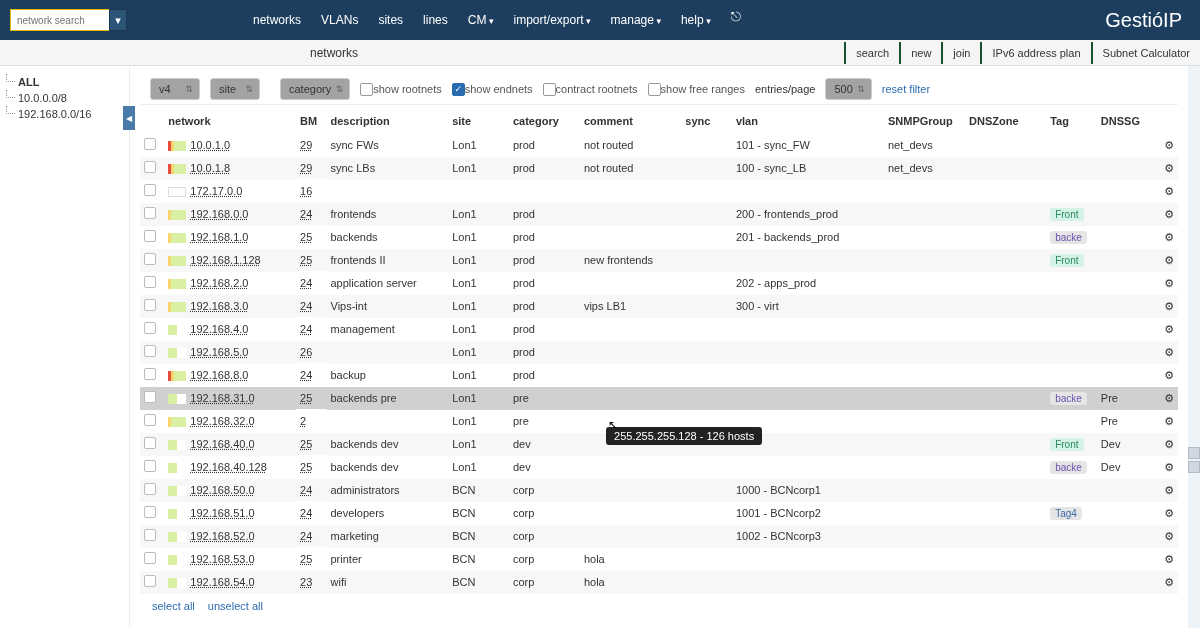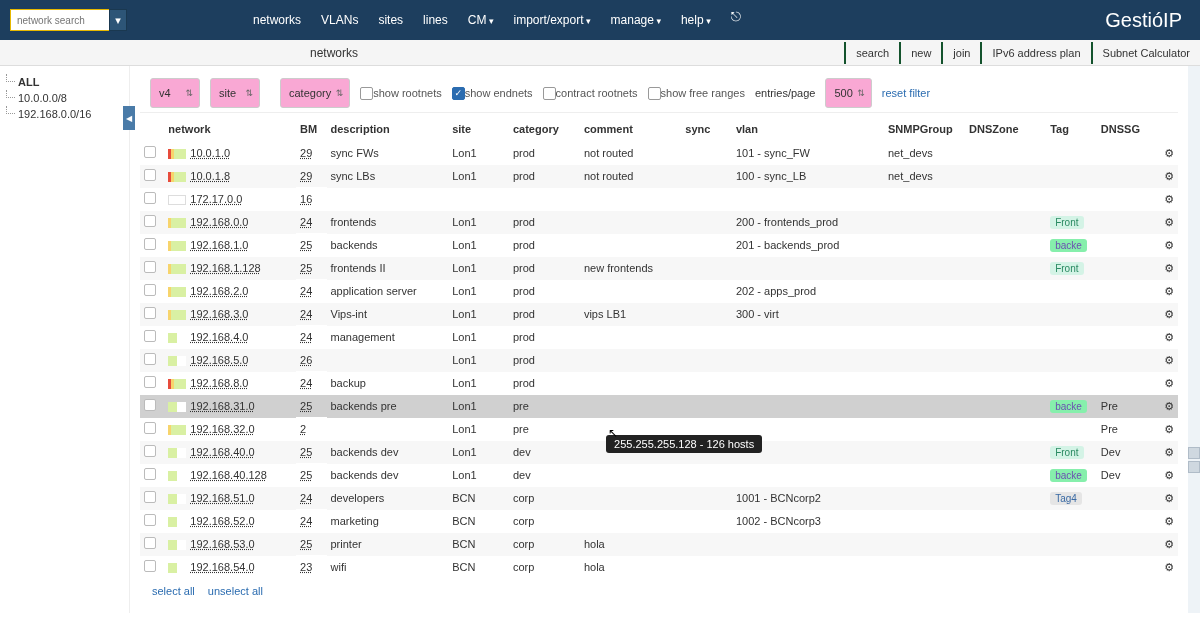--- a/index.html
+++ b/index.html
@@ -24,21 +24,21 @@
 .tree { width: 130px; padding: 8px 6px; font-size: 11px; border-right: 1px solid #eee; position: relative; }
 .tree .node { padding: 2px 0 2px 12px; position: relative; cursor: pointer; }
 .tree .node::before { content: ""; position: absolute; left: 0; top: 0; bottom: 50%; border-left: 1px dotted #999; border-bottom: 1px dotted #999; width: 8px; }
 .tree .root { font-weight: bold; }
 .tree-toggle { position: absolute; right: -6px; top: 40px; width: 12px; height: 24px; background: #4a7ba8; color:#fff; display:flex; align-items:center; justify-content:center; cursor:pointer; font-size:8px;}
 .side-scroll { width: 12px; background:#eef3f7; display:flex; flex-direction:column; padding-top:380px; align-items:center;}
 .side-scroll div { width:12px; height:12px; background:#cfd8e0; margin:1px 0; border:1px solid #b0bcc8; cursor:pointer;}
 
 .main { flex: 1; padding: 8px 10px 10px 10px; position: relative; }
 .filters { display: flex; align-items: center; gap: 10px; padding: 4px 10px; border-bottom: 1px solid #eee; margin-bottom: 4px; }
-.sel { height: 30px; border: 1px solid #ccc; border-radius: 3px; padding: 0 18px 0 8px; font-size: 11px; background: #f9a8d4; position: relative; display:flex; align-items:center; min-width:50px; cursor:pointer;}
+.sel { height: 22px; border: 1px solid #ccc; border-radius: 3px; padding: 0 18px 0 8px; font-size: 11px; background: #a3a3a3; position: relative; display:flex; align-items:center; min-width:50px; cursor:pointer;}
 .sel::after { content:"▾"; position:absolute; right:6px; color:#666; font-size:9px;}
 .dbl-caret::after { content:"⇅"; }
 .chk-lbl { display:flex; align-items:center; font-size:11px; color:#555; cursor:pointer;}
 .chk { width:13px; height:13px; border:1px solid #999; border-radius:2px; display:inline-flex; align-items:center; justify-content:center; background:#fff;}
 .chk.checked { background:#2b6cb0; border-color:#2b6cb0; color:#fff; font-size:9px;}
 .reset { color:#2b6cb0; font-size:11px; cursor:pointer; }
 
 table { width: 100%; border-collapse: collapse; }
 thead th { text-align:left; font-size:11px; font-weight:bold; padding: 6px 4px; color:#333; }
 tbody td { padding: 4px 4px; font-size:11px; color:#333; border-top:1px solid rgba(0,0,0,0); }
@@ -49,21 +49,21 @@
 .rowchk { width:12px; height:12px; border:1px solid #bbb; border-radius:2px; background:#fff; cursor:pointer; display:inline-block;}
 .bar { display:inline-block; width:18px; height:10px; vertical-align:middle; margin-right:4px; }
 .g5 { background:linear-gradient(90deg,#d9f0a3 50%,#fff 50%);}
 .g10 { background:linear-gradient(90deg,#f7d46c 15%,#d9f0a3 15%);}
 .g20 { background:linear-gradient(90deg,#e74c3c 15%,#f7d46c 15% 35%,#d9f0a3 35%);}
 .empty { background:#fff; border:1px solid #ddd;}
 .netname { color:#333; }
 .bm, .underline { text-decoration: underline dotted; cursor:pointer;}
 .tag { display:inline-block; padding:1px 5px; border-radius:3px; font-size:10px;}
 .tag.front { background:#d4f3e6; color:#2a8a62;}
-.tag.backe { background:#86efac; color:#6b50b0;}
+.tag.backe { background:#e5e5e5; color:#6b50b0;}
 .tag.tag4 { background:#e5e5e5; color:#3a6aa4;}
 .gear { width:14px; text-align:right; color:#333; cursor:pointer;}
 .selectall { padding: 6px 12px; font-size:11px; }
 .selectall span { color:#2b6cb0; margin-right:10px; cursor:pointer;}
 
 .tooltip { position:absolute; background:#222; color:#fff; padding:3px 8px; font-size:11px; border-radius:3px; white-space:nowrap; z-index:10;}
 .cursor-ptr { position:absolute; font-size:12px; z-index:11; color:#000;}
 </style>
 </head>
 <body>
@@ -403,20 +403,36 @@
             <td></td>
             <td></td>
             <td></td>
             <td></td>
             <td><span class="tag backe">backe</span></td>
             <td>Dev</td>
             <td class="gear">⚙</td>
           </tr>
           <tr>
             <td class="ckcell"><span class="rowchk"></span></td>
+            <td><span class="bar g5"></span><span class="netname underline">192.168.50.0</span></td>
+            <td style="position:relative"><span class="bm">24</span></td>
+            <td>administrators</td>
+            <td>BCN</td>
+            <td>corp</td>
+            <td></td>
+            <td></td>
+            <td>1000 - BCNcorp1</td>
+            <td></td>
+            <td></td>
+            <td></td>
+            <td></td>
+            <td class="gear">⚙</td>
+          </tr>
+          <tr>
+            <td class="ckcell"><span class="rowchk"></span></td>
             <td><span class="bar g5"></span><span class="netname underline">192.168.51.0</span></td>
             <td style="position:relative"><span class="bm">24</span></td>
             <td>developers</td>
             <td>BCN</td>
             <td>corp</td>
             <td></td>
             <td></td>
             <td>1001 - BCNcorp2</td>
             <td></td>
             <td></td>

